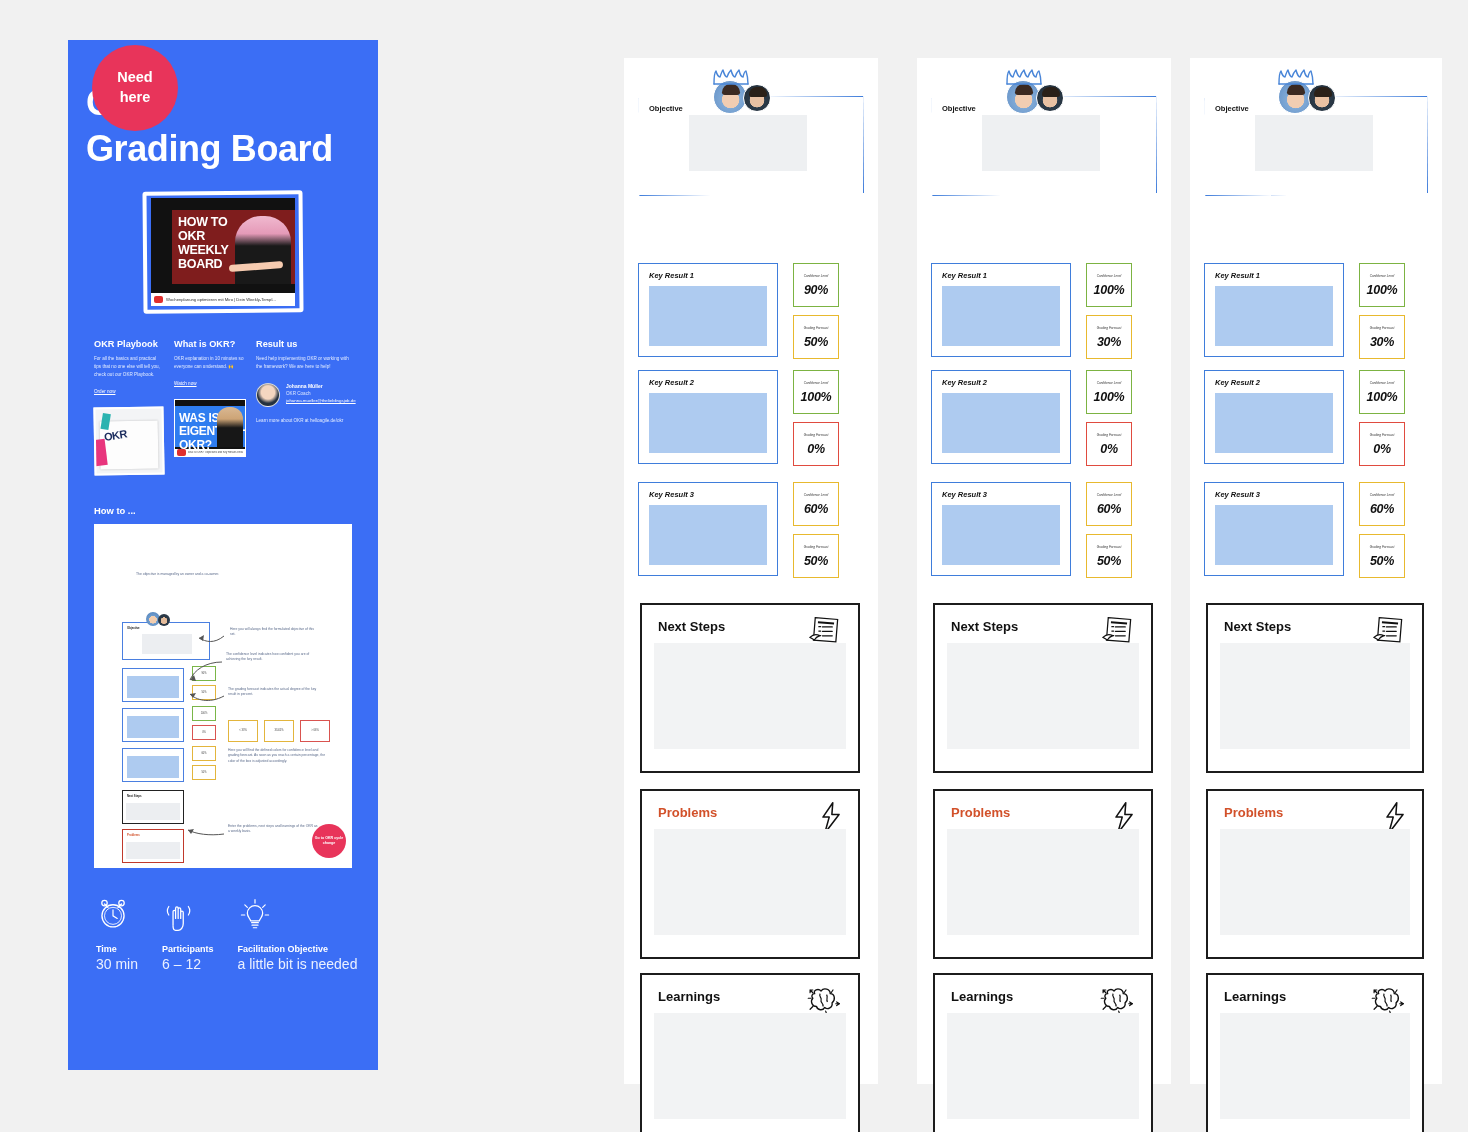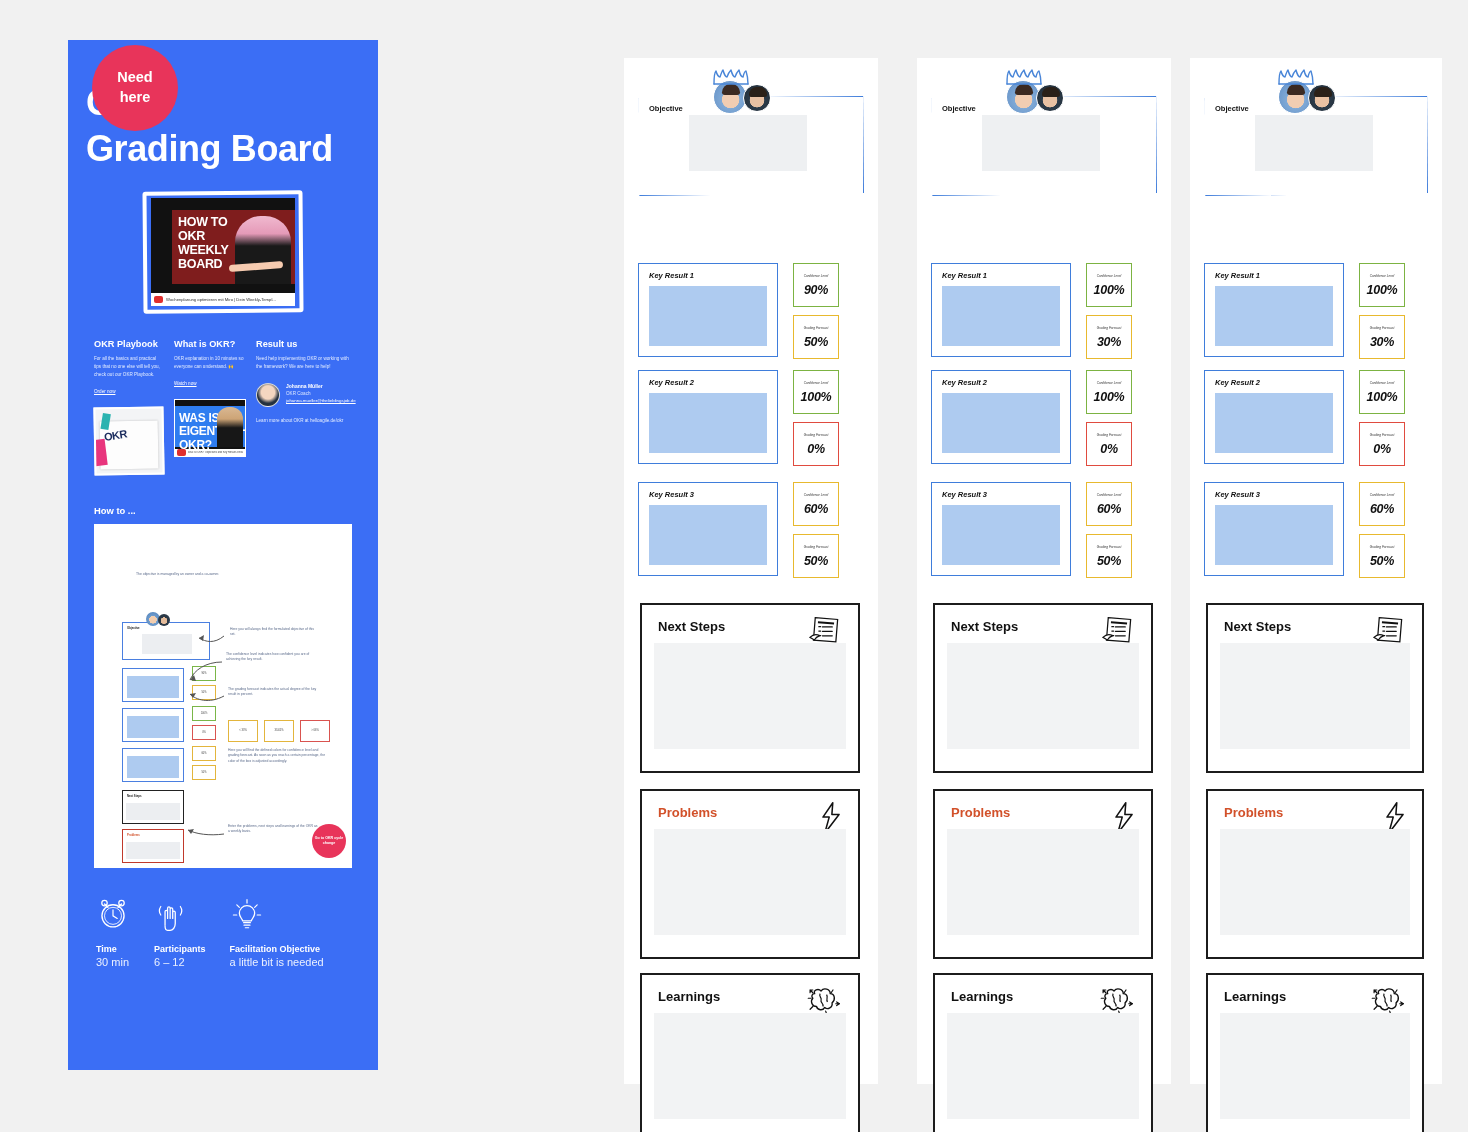--- a/index.html
+++ b/index.html
@@ -148,21 +148,21 @@
   .ht-circle-badge {
     position:absolute; right:6px; bottom:10px; width:34px; height:34px; border-radius:50%;
     background:#e8345a; color:#fff; font-size:3.6px; font-weight:bold; line-height:1.35;
     display:flex; flex-direction:column; align-items:center; justify-content:center; text-align:center;
   }
 
   
   .meta-row { display:flex; gap: 24px; margin-top: 30px; padding-left: 10px;}
   .meta-ic { height: 34px; margin-bottom: 8px; }
   .meta-t { font-size: 9px; font-weight: bold; }
-  .meta-v { font-size: 11px; color:#eaf0ff; margin-top:2px;}
+  .meta-v { font-size: 14px; color:#eaf0ff; margin-top:2px;}
 
   
   .board {
     position: absolute; top: 58px;
     width: 254px; height: 1026px;
     background: #fff;
   }
   .board.b1 { left: 624px; }
   .board.b2 { left: 917px; }
   .board.b3 { left: 1190px; width: 252px;}

